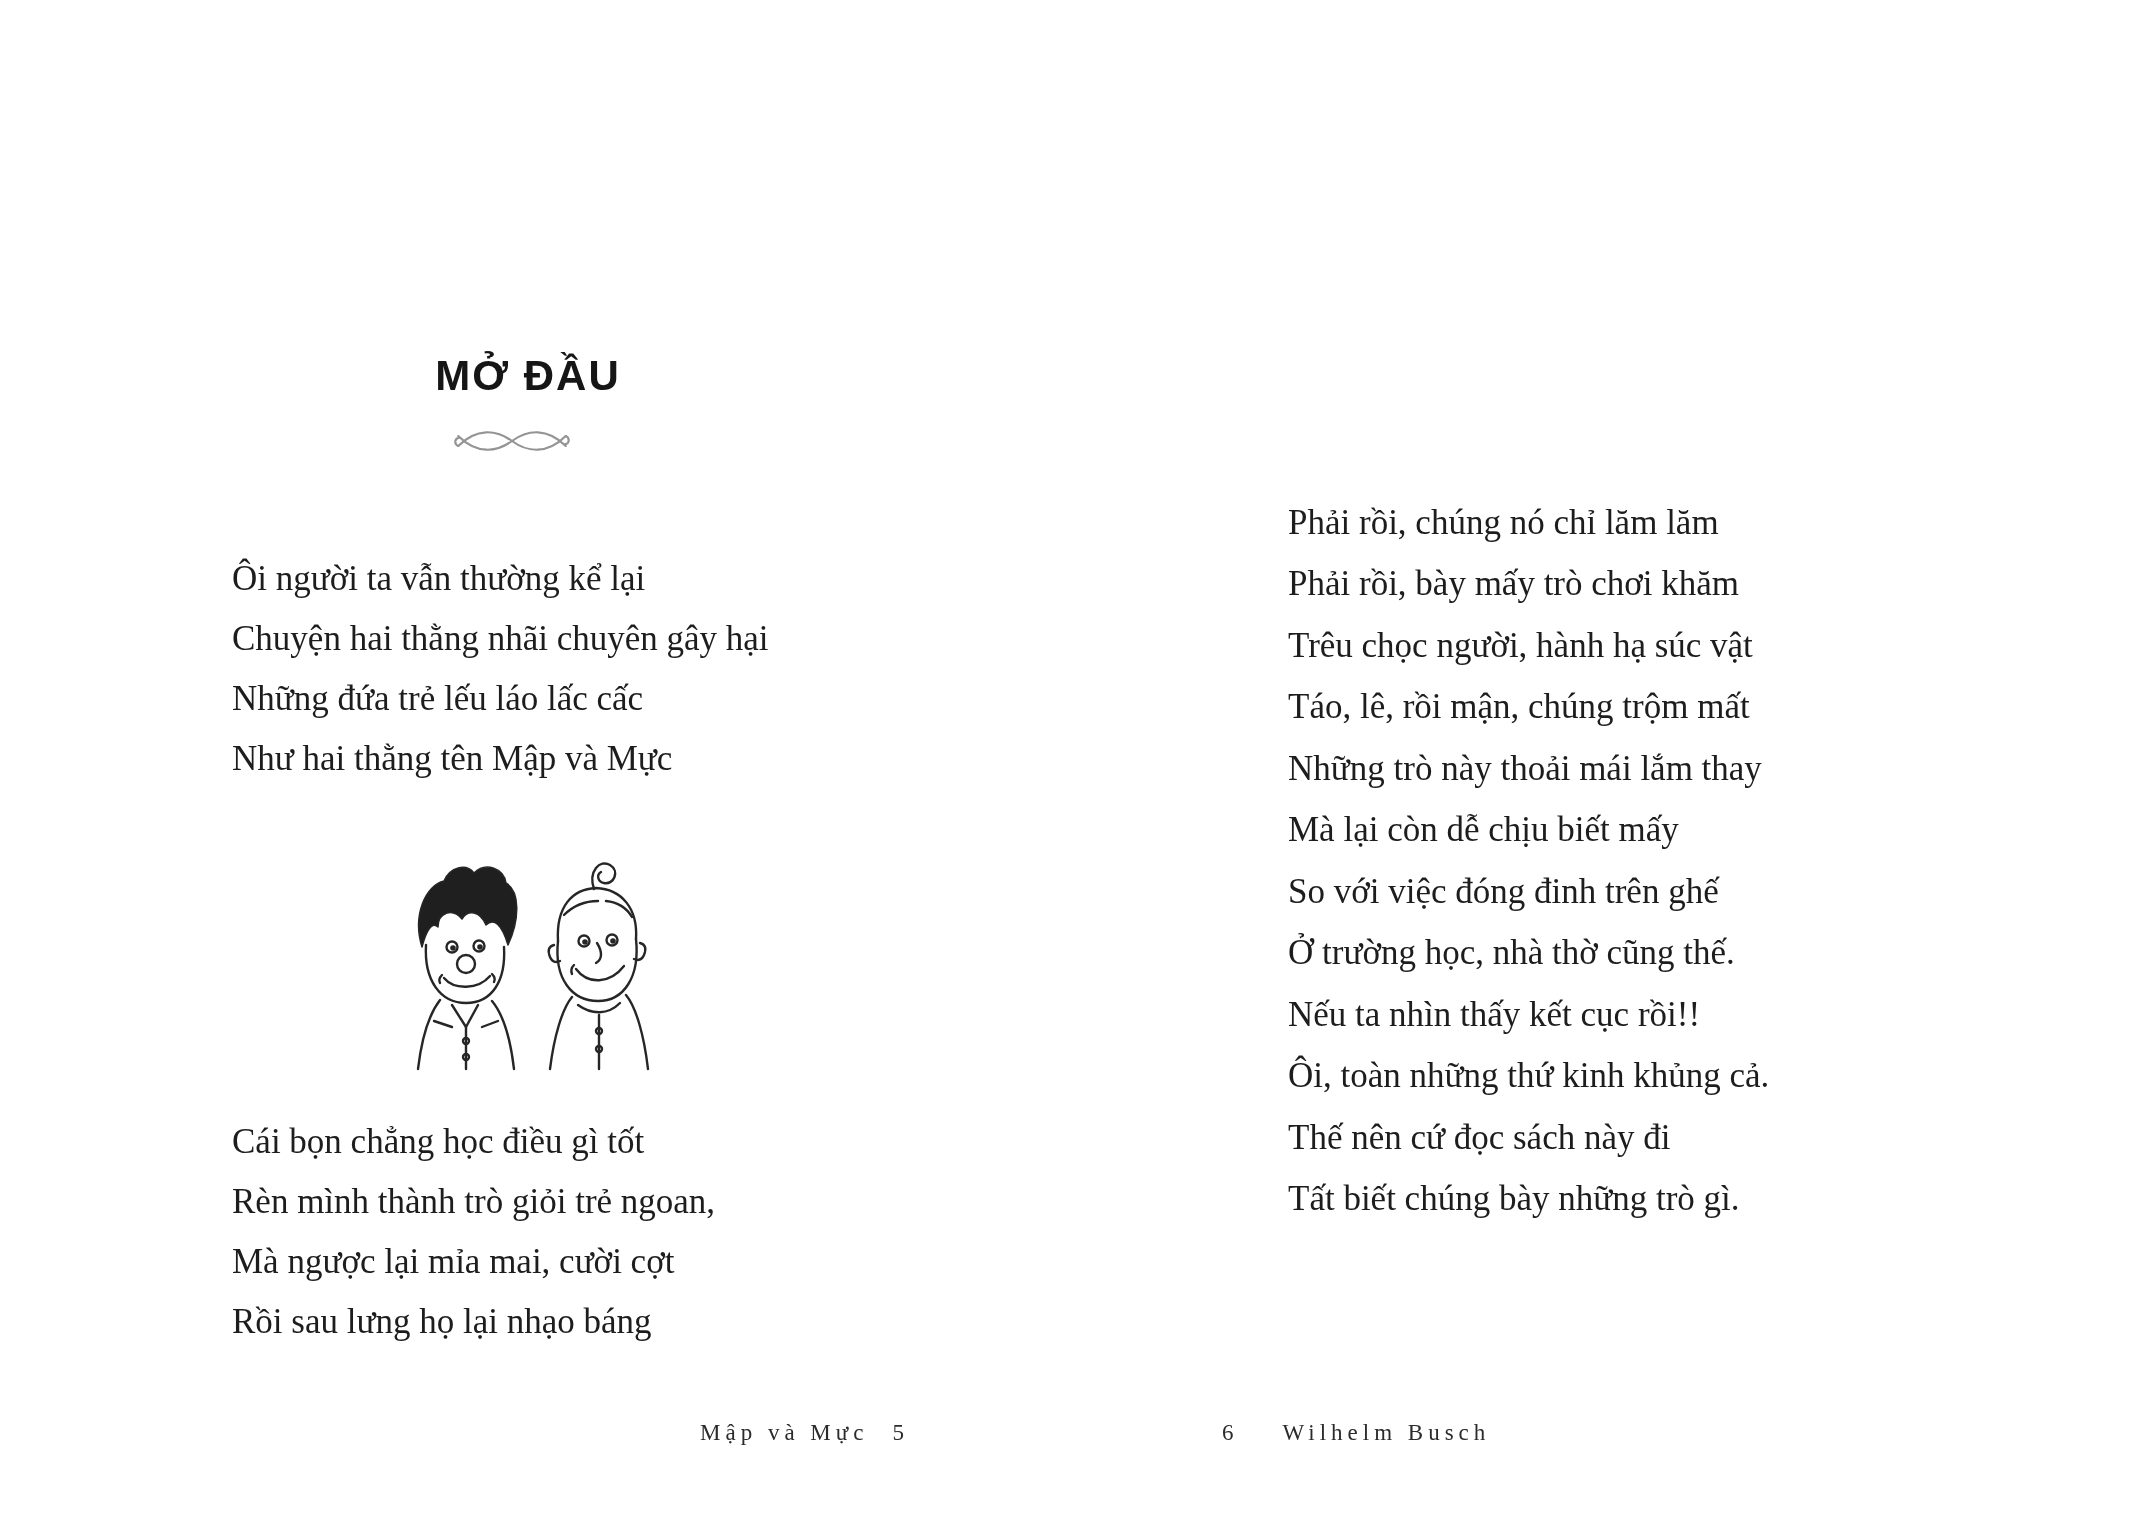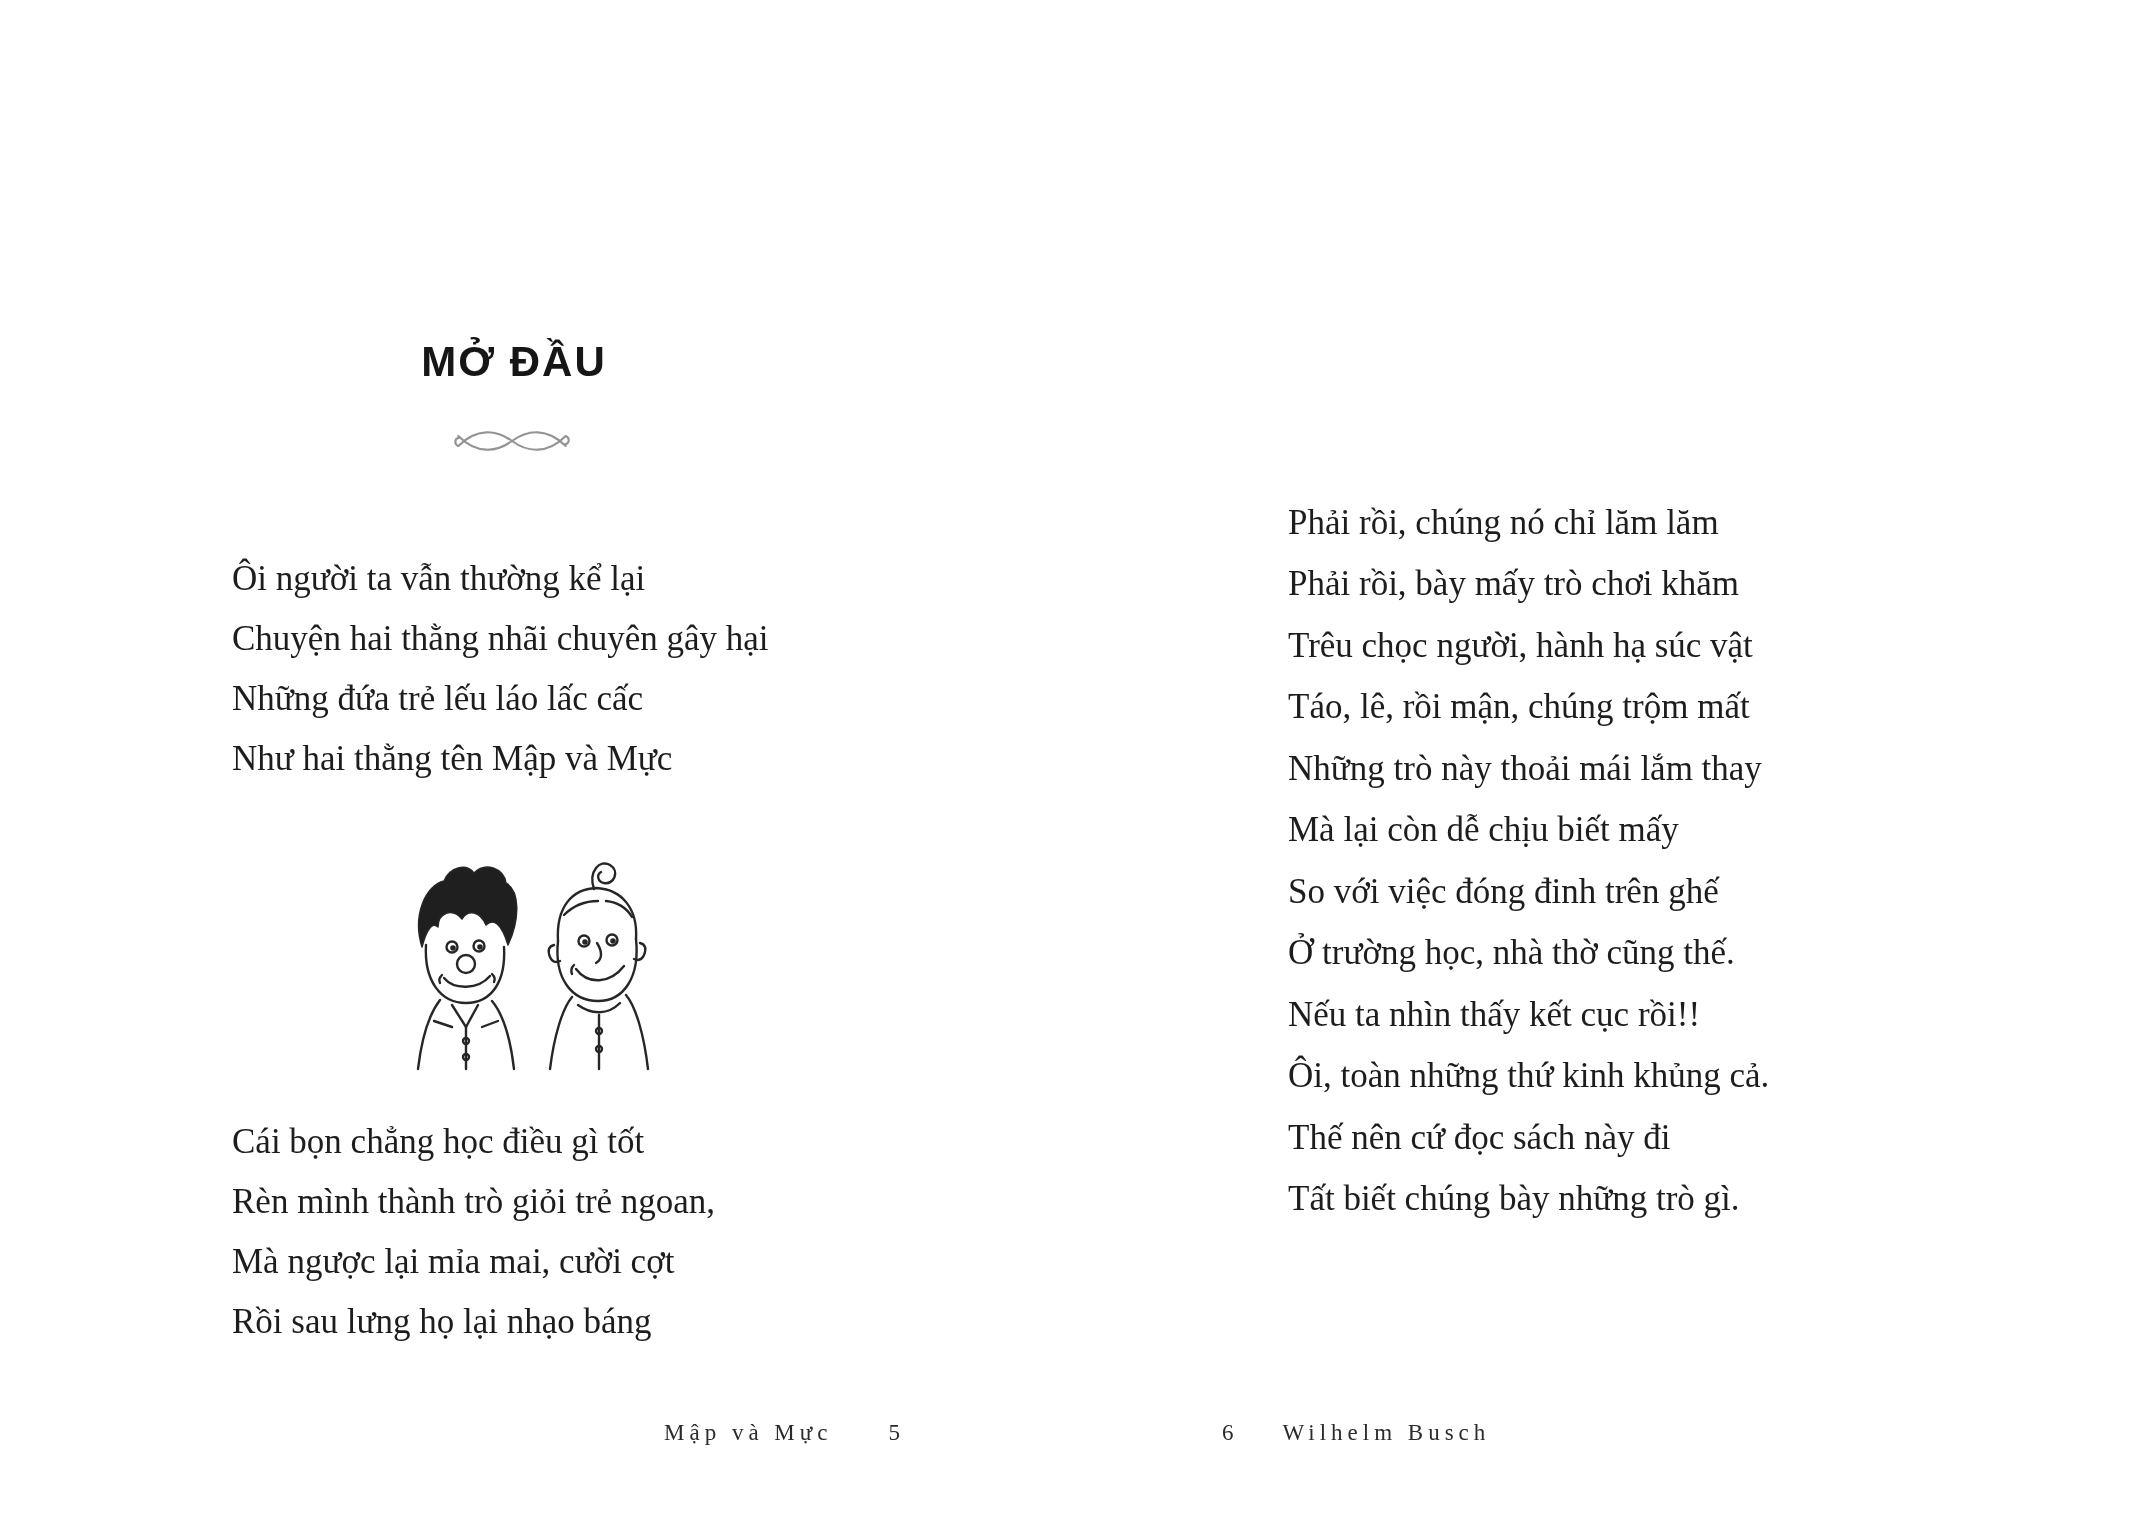--- a/index.html
+++ b/index.html
@@ -14,21 +14,21 @@
     background: #ffffff;
     overflow: hidden;
     font-family: "Liberation Serif", "DejaVu Serif", serif;
     color: #1d1d1d;
   }
   .chapter-title {
     position: absolute;
     left: 232px;
     top: 336px;
     width: 560px;
-    margin: 2px;
+    margin: 16px;
     text-align: center;
     font-family: "Liberation Sans", "DejaVu Sans", sans-serif;
     font-weight: 700;
     font-size: 42px;
     letter-spacing: 2px;
     color: #161616;
   }
   .flourish {
     position: absolute;
     left: 232px;
@@ -62,21 +62,21 @@
   .footer {
     position: absolute;
     top: 1420px;
     display: flex;
     align-items: baseline;
     font-size: 23px;
     letter-spacing: 5px;
     color: #2b2b2b;
     white-space: nowrap;
   }
-  .footer-left  { left: 664px;  gap: 56px; text-align: center; }
+  .footer-left  { left: 700px;  gap: 24px; text-align: center; }
   .footer-right { left: 1222px; gap: 44px; }
 </style>
 </head>
 <body>
 
 <div class="spread">
 
   <section>
 
     <h1 class="chapter-title">MỞ ĐẦU</h1>

